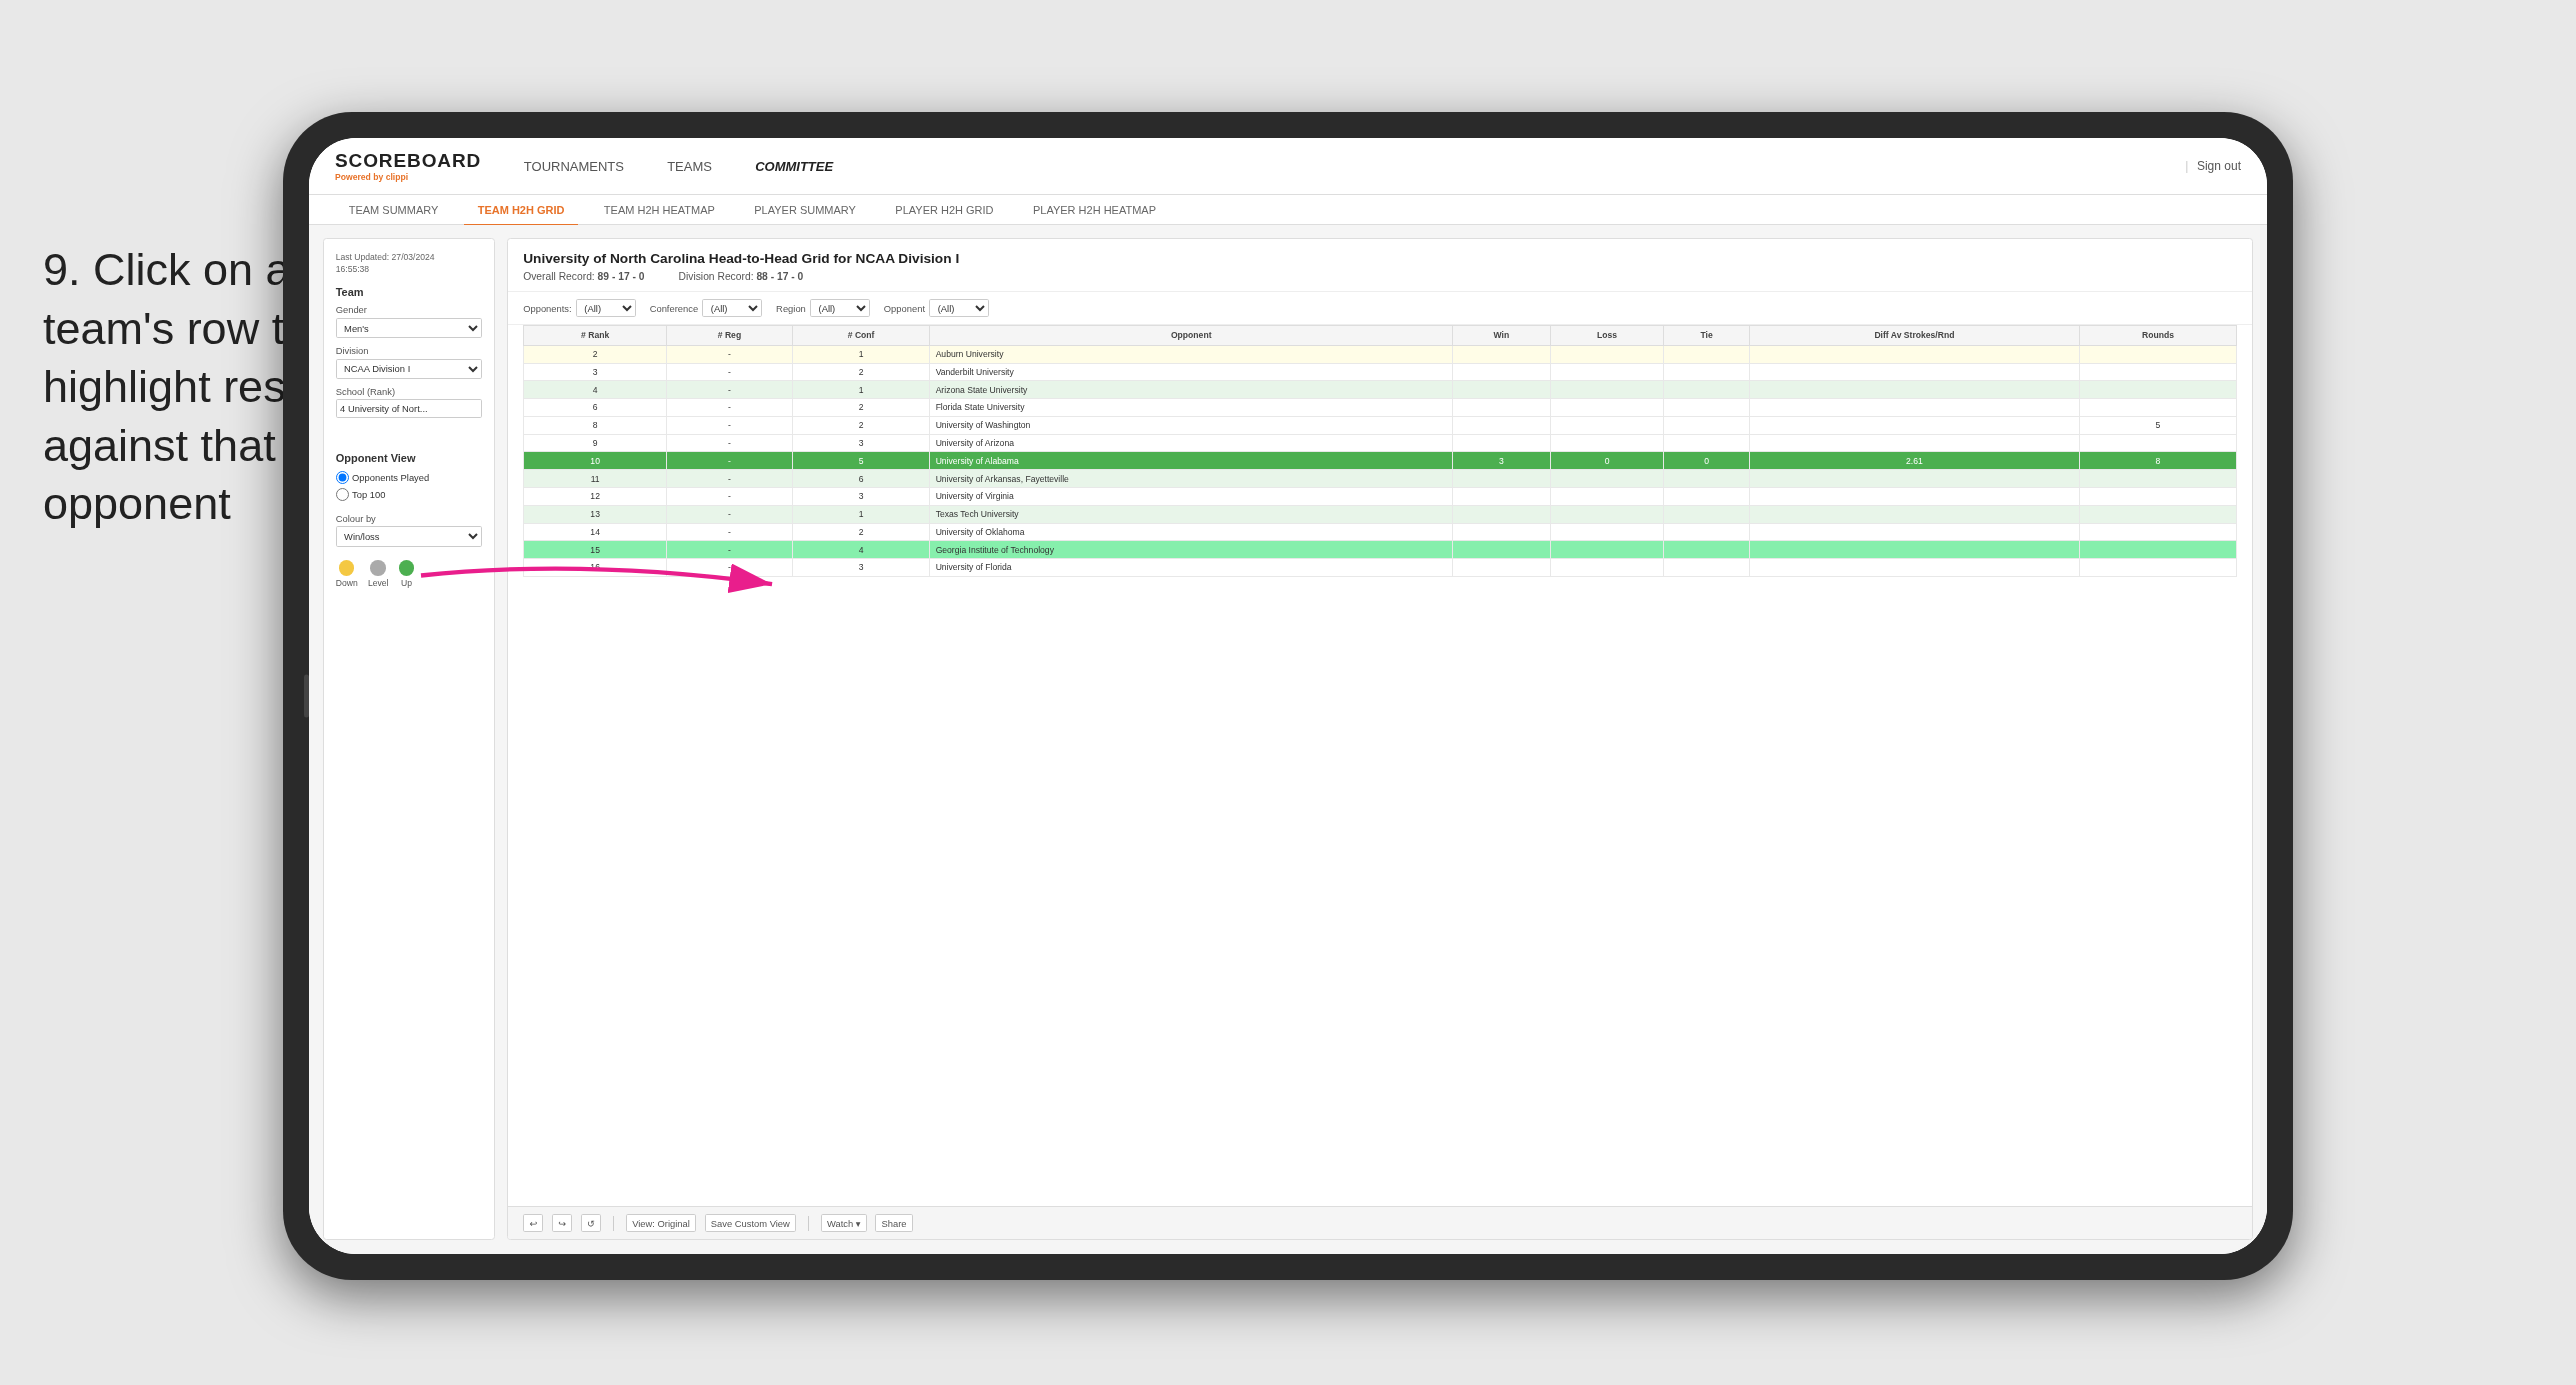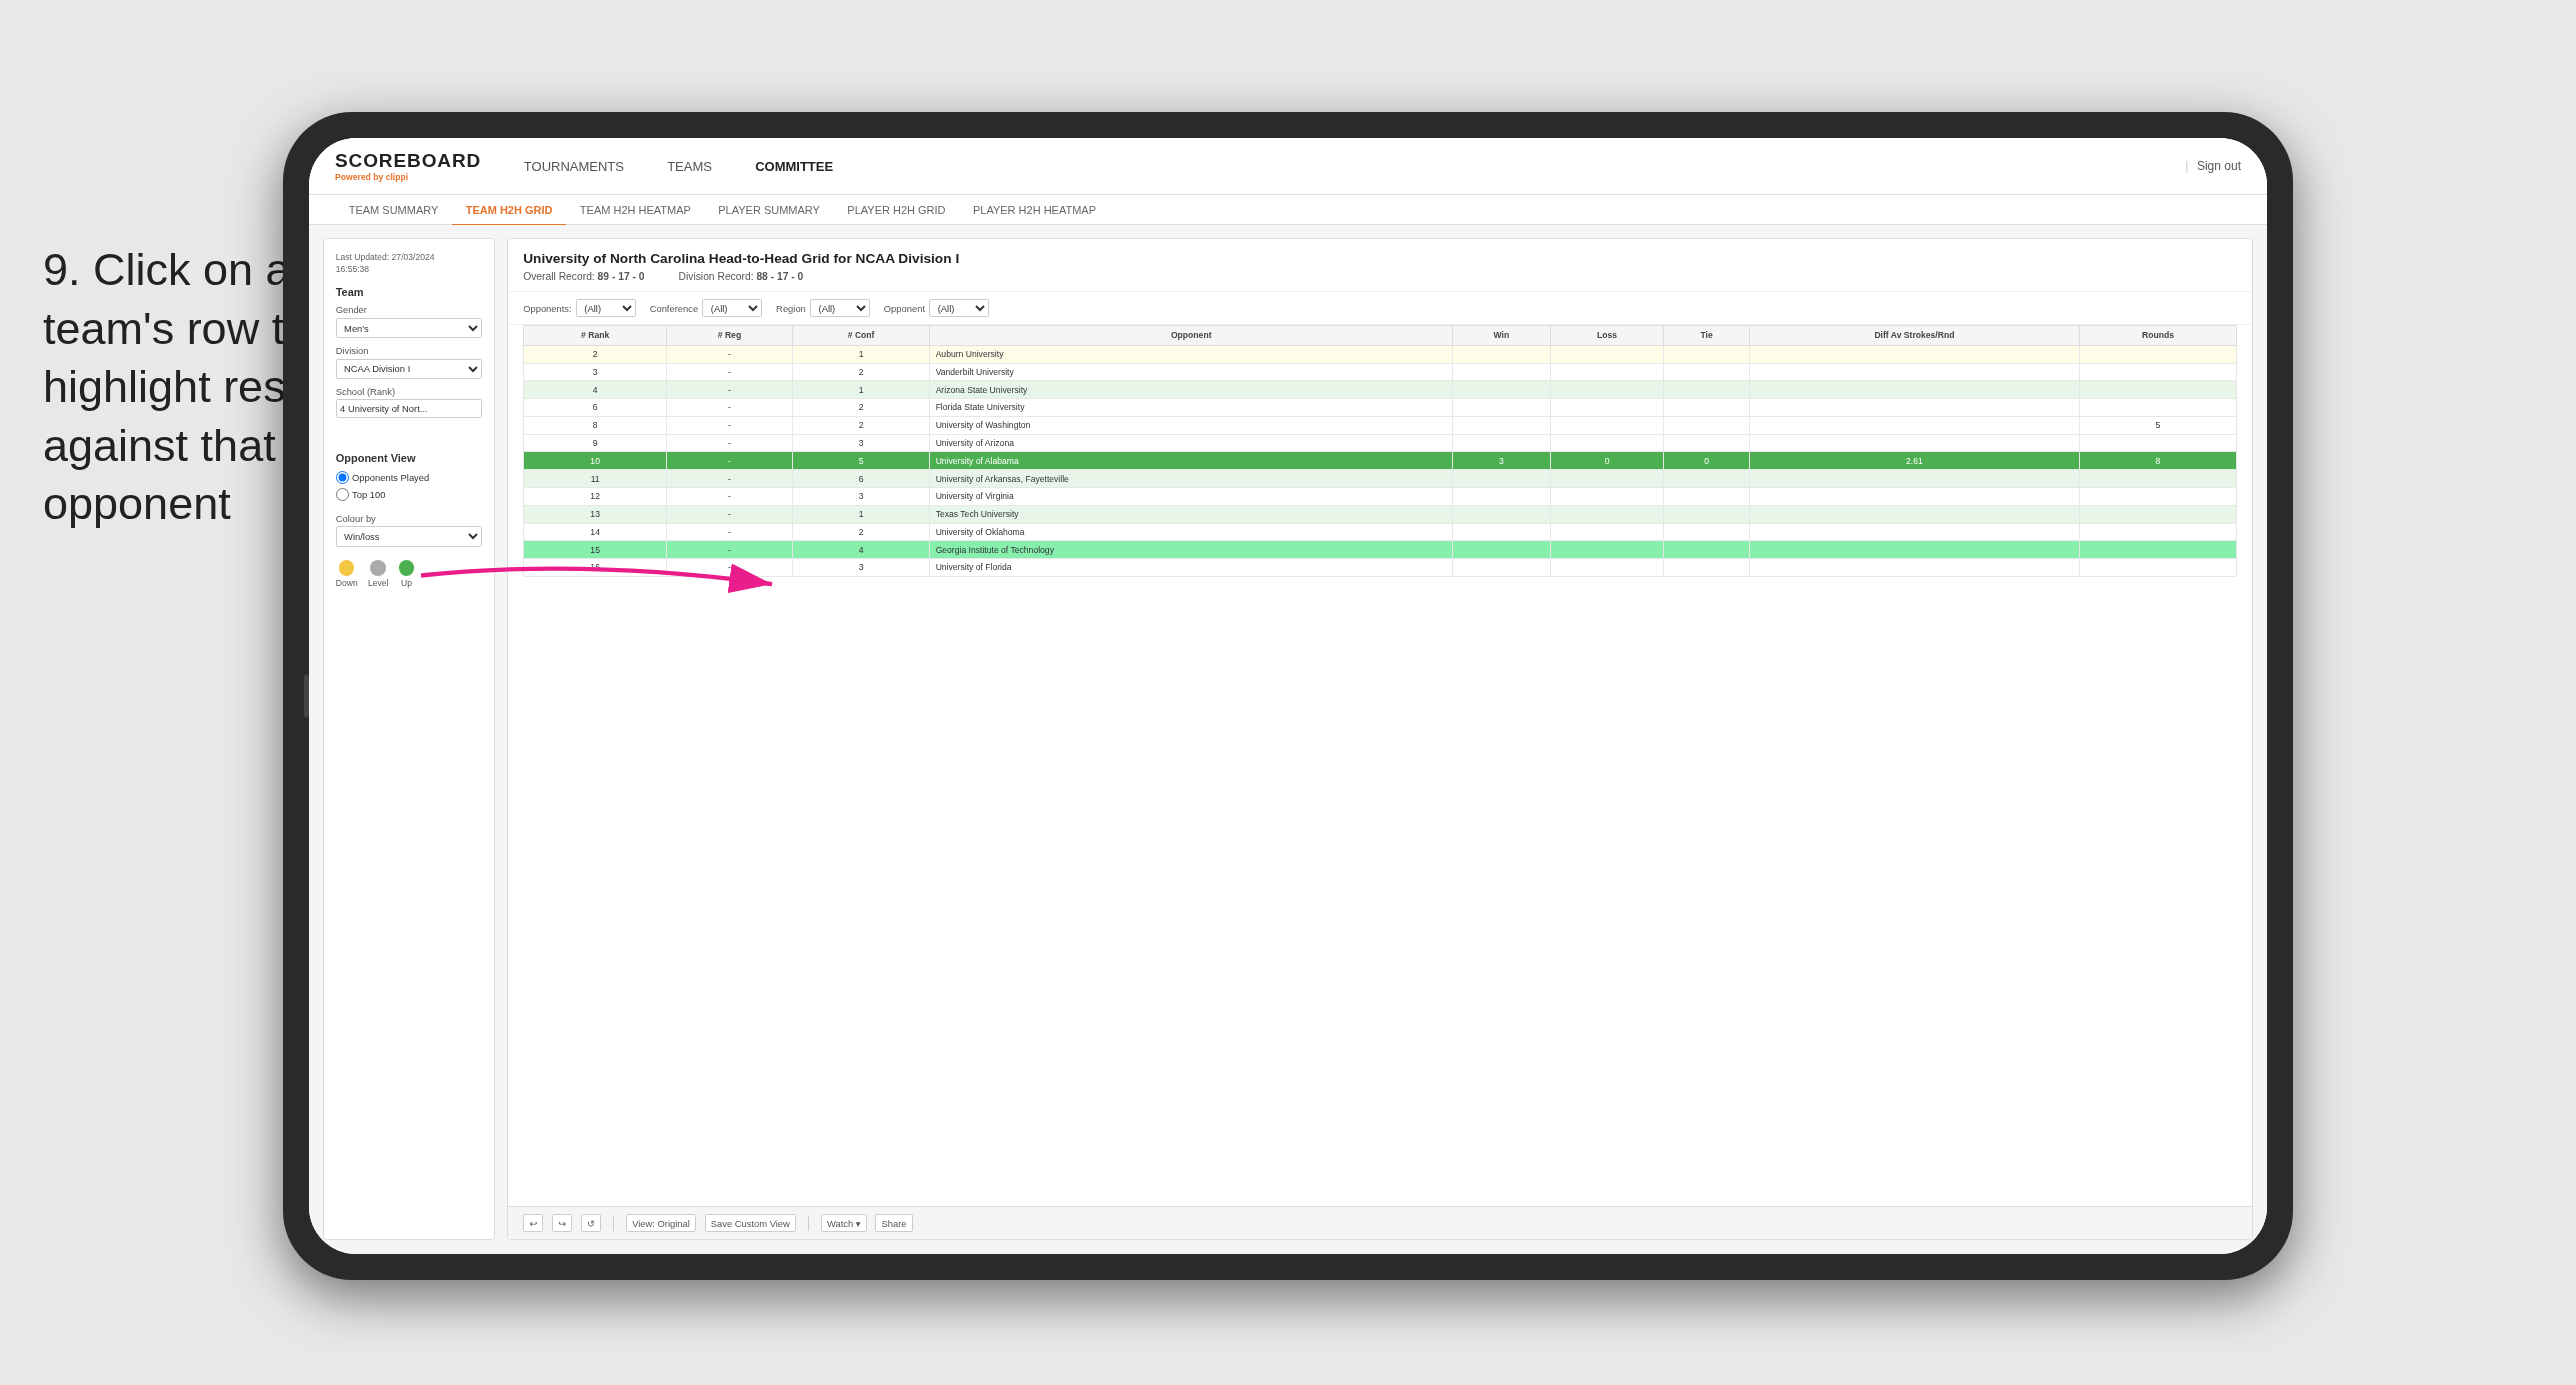--- a/index.html
+++ b/index.html
@@ -108,37 +108,38 @@
       font-size: 13px;
       color: #555;
       cursor: pointer;
       font-weight: 500;
       padding: 5.2px 8.6px;
     }
 
     .nav-item.active {
       color: #222;
       font-weight: 700;
+      font-style: italic;
     }
 
     .nav-right {
       display: flex;
       align-items: center;
       gap: 8.6px;
       font-size: 12px;
       color: #555;
     }
 
     
     .sub-nav {
       background: #fff;
       border-bottom: 1.7px solid #ddd;
       padding: 0 26px;
       display: flex;
-      gap: 0;
+      gap: 12px;
       flex-shrink: 0;
     }
 
     .sub-nav-item {
       font-size: 11px;
       color: #666;
       padding: 8.6px 13.7px;
       cursor: pointer;
       font-weight: 500;
       border-bottom: 1.7px solid transparent;

